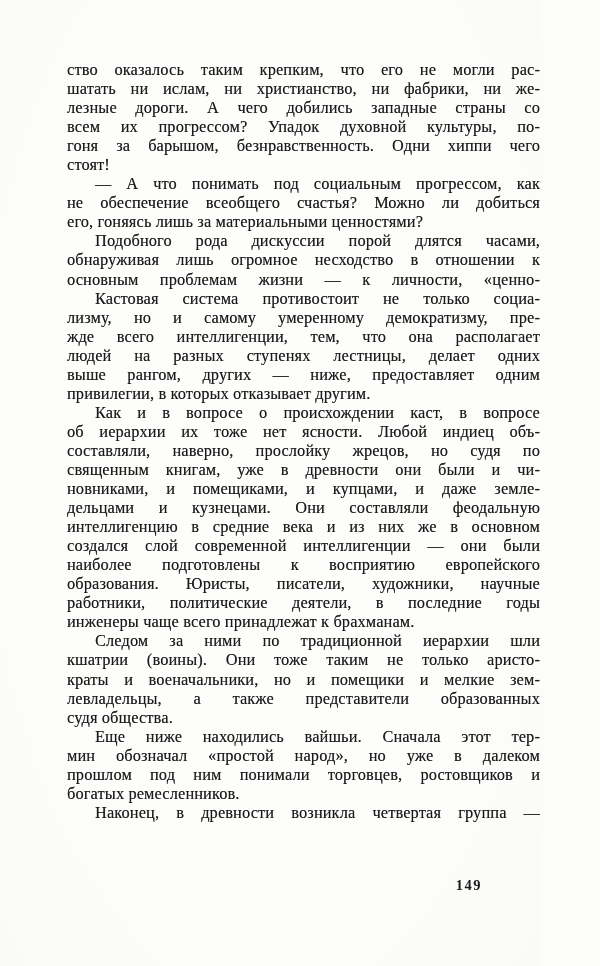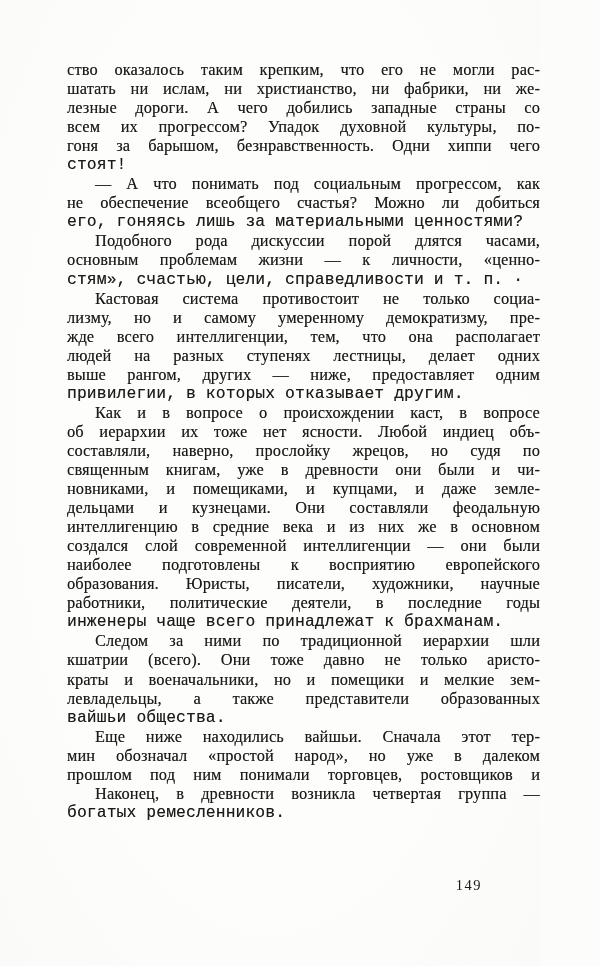--- a/index.html
+++ b/index.html
@@ -22,71 +22,71 @@
     font-size: 16.2px;
     letter-spacing: 0.2px;
     text-shadow: 0.25px 0 0 rgba(20,20,20,0.55);
   }
   .line {
     line-height: 19.05px;
     text-align: justify;
     text-align-last: justify;
     white-space: normal;
   }
-  .line.last { text-align-last: left; font-family: Liberation Mono, monospace; }
+  .line.last { text-align-last: left; }
   .line.indent { text-indent: 28px; }
   .page-number {
     position: absolute;
     right: 58px; top: 877px;
     color: #1a1a1a;
     font-size: 14.5px;
-    font-weight: 400;
+    font-weight: 700;
     letter-spacing: 1.5px;
   }
 </style>
 </head>
 <body>
 
 <div class="page">
   <div class="text-block">
       <div class="line">ство оказалось таким крепким, что его не могли рас-</div>
       <div class="line">шатать ни ислам, ни христианство, ни фабрики, ни же-</div>
       <div class="line">лезные дороги. А чего добились западные страны со</div>
       <div class="line">всем их прогрессом? Упадок духовной культуры, по-</div>
       <div class="line">гоня за барышом, безнравственность. Одни хиппи чего</div>
       <div class="line last">стоят!</div>
       <div class="line indent">— А что понимать под социальным прогрессом, как</div>
       <div class="line">не обеспечение всеобщего счастья? Можно ли добиться</div>
       <div class="line last">его, гоняясь лишь за материальными ценностями?</div>
       <div class="line indent">Подобного рода дискуссии порой длятся часами,</div>
+      <div class="line">обнаруживая лишь огромное несходство в отношении к</div>
       <div class="line">основным проблемам жизни — к личности, «ценно-</div>
-      <div class="line last">стям», счастью, цели, справедливости и т. п. ·</div>
       <div class="line indent">Кастовая система противостоит не только социа-</div>
       <div class="line">лизму, но и самому умеренному демократизму, пре-</div>
       <div class="line">жде всего интеллигенции, тем, что она располагает</div>
       <div class="line">людей на разных ступенях лестницы, делает одних</div>
       <div class="line">выше рангом, других — ниже, предоставляет одним</div>
       <div class="line last">привилегии, в которых отказывает другим.</div>
       <div class="line indent">Как и в вопросе о происхождении каст, в вопросе</div>
       <div class="line">об иерархии их тоже нет ясности. Любой индиец объ-</div>
       <div class="line">составляли, наверно, прослойку жрецов, но судя по</div>
       <div class="line">священным книгам, уже в древности они были и чи-</div>
       <div class="line">новниками, и помещиками, и купцами, и даже земле-</div>
       <div class="line">дельцами и кузнецами. Они составляли феодальную</div>
       <div class="line">интеллигенцию в средние века и из них же в основном</div>
       <div class="line">создался слой современной интеллигенции — они были</div>
       <div class="line">наиболее подготовлены к восприятию европейского</div>
       <div class="line">образования. Юристы, писатели, художники, научные</div>
       <div class="line">работники, политические деятели, в последние годы</div>
       <div class="line last">инженеры чаще всего принадлежат к брахманам.</div>
       <div class="line indent">Следом за ними по традиционной иерархии шли</div>
-      <div class="line">кшатрии (всего). Они тоже давно не только аристо-</div>
+      <div class="line">кшатрии (воины). Они тоже таким не только аристо-</div>
       <div class="line">краты и военачальники, но и помещики и мелкие зем-</div>
       <div class="line">левладельцы, а также представители образованных</div>
-      <div class="line last">вайшьи общества.</div>
+      <div class="line last">судя общества.</div>
       <div class="line indent">Еще ниже находились вайшьи. Сначала этот тер-</div>
       <div class="line">мин обозначал «простой народ», но уже в далеком</div>
       <div class="line">прошлом под ним понимали торговцев, ростовщиков и</div>
+      <div class="line last">богатых ремесленников.</div>
       <div class="line indent">Наконец, в древности возникла четвертая группа —</div>
-      <div class="line last">богатых ремесленников.</div>
     </div>
   <div class="page-number">149</div>
 </div>
 
 </body></html>

